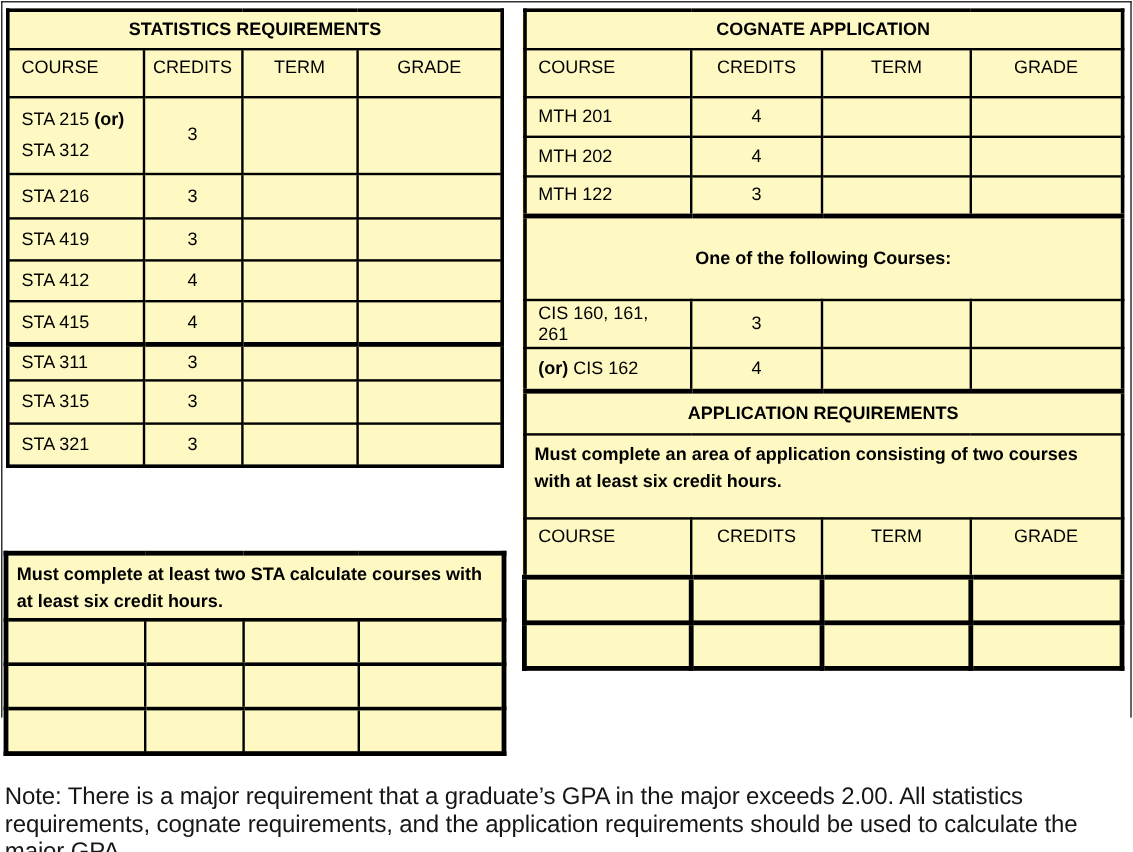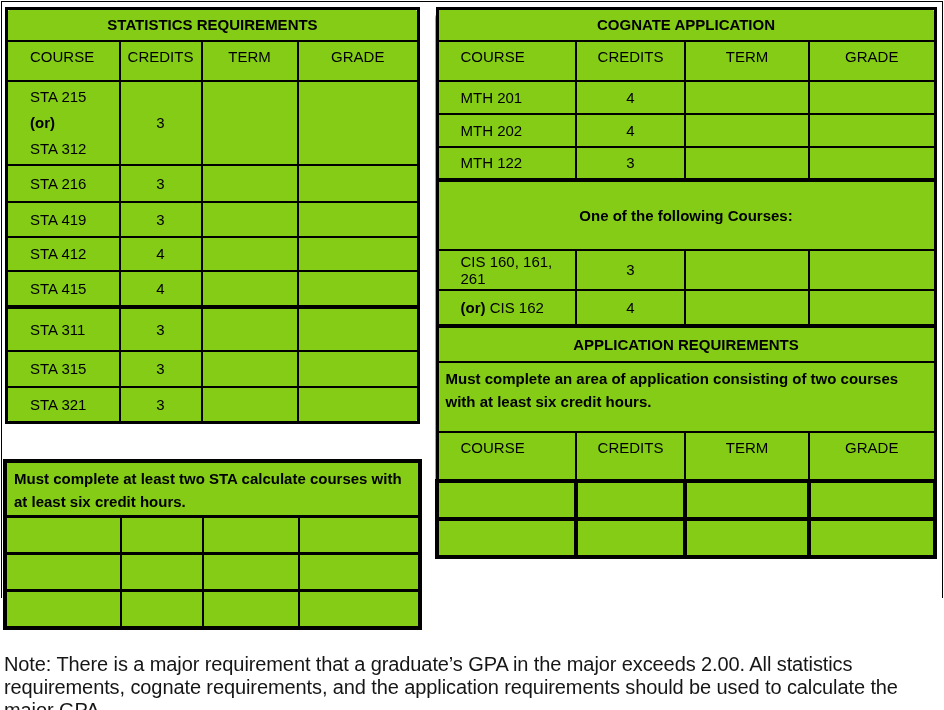--- a/index.html
+++ b/index.html
@@ -6,23 +6,23 @@
   .page{
     position:relative;width:944px;height:710px;background:#fff;
     font-family:"Liberation Sans", sans-serif;color:#000;font-size:15px;
     overflow:hidden;
   }
   
   .frame{
     position:absolute;left:1px;top:1px;width:940px;height:596px;
     border:1px solid #000;border-bottom:none;pointer-events:none;
   }
-  table{border-collapse:collapse;table-layout:fixed;background:#84cc16;border-radius:12px;}
+  table{border-collapse:collapse;table-layout:fixed;background:#fef9c3;border-radius:12px;}
   td{border:2px solid #000;padding:2px 6px;vertical-align:middle;overflow:hidden;}
-  .course{text-align:left;padding-left:22px;}
+  .course{text-align:left;padding-left:10px;}
   .num,.ctr{text-align:center;}
   .title-row td{font-weight:700;text-align:center;vertical-align:middle;}
   .head-row td{vertical-align:top;padding-top:6px;}
   .section-row td{font-weight:700;text-align:center;vertical-align:middle;}
   .note-cell{font-weight:700;text-align:left;vertical-align:top;padding:4px 8px 2px 7px;line-height:23px;}
   .bb-thick{border-bottom-width:4px !important;}
 
   .tbl-stats{position:absolute;left:5px;top:7px;border:3px solid #000;}
   .tbl-elective{position:absolute;left:3px;top:459px;border:4px solid #000;}
   .tbl-elective td{border-width:3px 2px;}
@@ -82,21 +82,21 @@
       <td class="num">4</td>
       <td></td>
       <td></td>
     </tr>
     <tr style="height:36px">
       <td class="course bb-thick">STA 415</td>
       <td class="num bb-thick">4</td>
       <td class="bb-thick"></td>
       <td class="bb-thick"></td>
     </tr>
-    <tr style="height:44px">
+    <tr style="height:30px">
       <td class="course">STA 311</td>
       <td class="num">3</td>
       <td></td>
       <td></td>
     </tr>
     <tr style="height:36px">
       <td class="course">STA 315</td>
       <td class="num">3</td>
       <td></td>
       <td></td>

